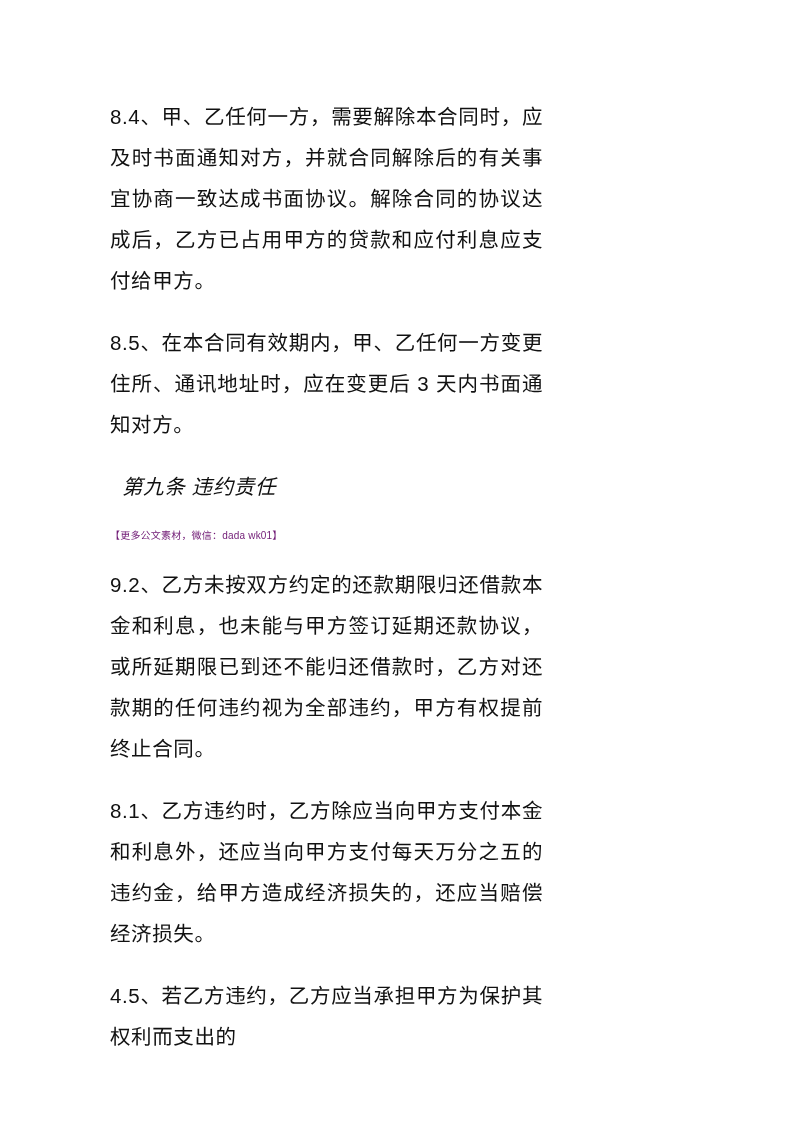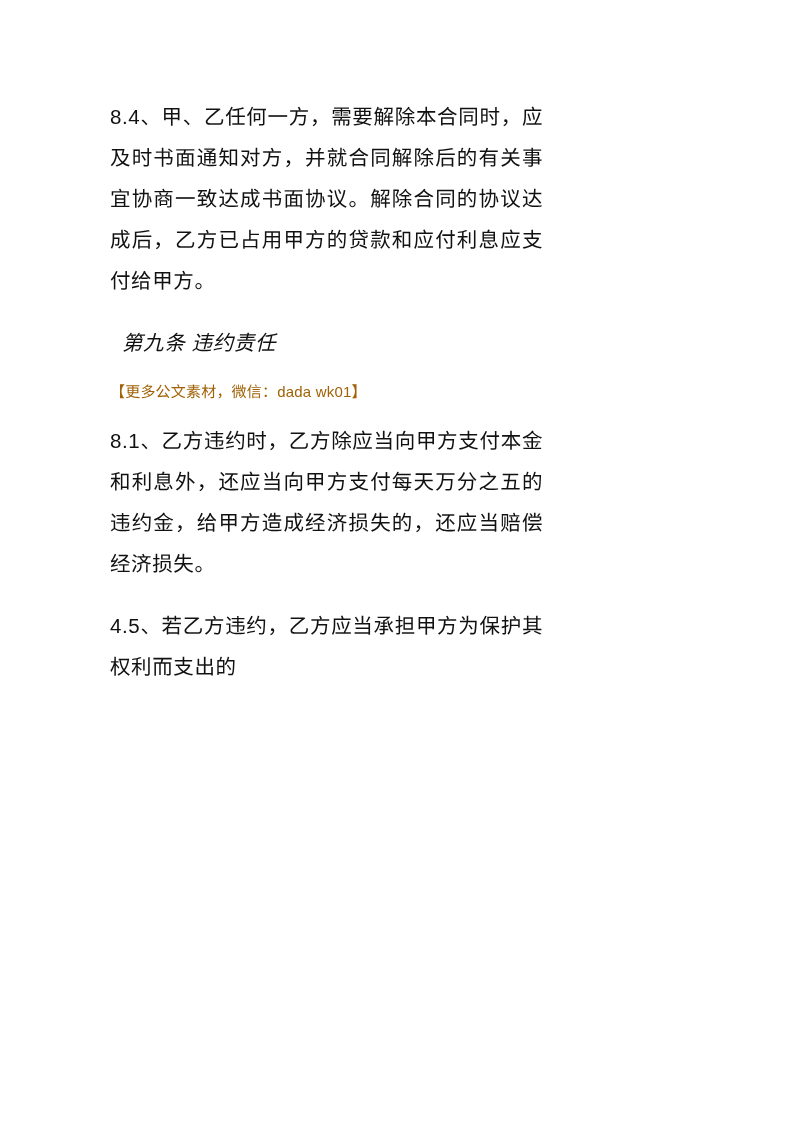--- a/index.html
+++ b/index.html
@@ -40,40 +40,42 @@
     margin: 0 0 21px 0;
     font-size: 20.5px;
     line-height: 41px;
     letter-spacing: 0.6px;
     text-indent: 12px;
     color: #111111;
     font-style: italic;
   }
   p.note {
     margin: -6px 0 14px 0;
-    font-size: 15px;
+    font-size: 10px;
     line-height: 28px;
     letter-spacing: 0.2px;
-    color: #a16207;
+    color: #701a75;
   }
 </style>
 </head>
 <body>
 
 <div class="page">
   <div class="doc-body">
 
     <p class="para">8.4、甲、乙任何一方，需要解除本合同时，应及时书面通知对方，并就合同解除后的有关事宜协商一致达成书面协议。解除合同的协议达成后，乙方已占用甲方的贷款和应付利息应支付给甲方。</p>
 
+    <p class="para">8.5、在本合同有效期内，甲、乙任何一方变更住所、通讯地址时，应在变更后 3 天内书面通知对方。</p>
 
     <p class="heading">第九条 违约责任</p>
 
 
     <p class="note">【更多公文素材，微信：dada wk01】</p>
 
+    <p class="para">9.2、乙方未按双方约定的还款期限归还借款本金和利息，也未能与甲方签订延期还款协议，或所延期限已到还不能归还借款时，乙方对还款期的任何违约视为全部违约，甲方有权提前终止合同。</p>
 
 
     <p class="para">8.1、乙方违约时，乙方除应当向甲方支付本金和利息外，还应当向甲方支付每天万分之五的违约金，给甲方造成经济损失的，还应当赔偿经济损失。</p>
 
     <p class="para">4.5、若乙方违约，乙方应当承担甲方为保护其权利而支出的</p>
 
   </div>
 </div>
 
 </body></html>

